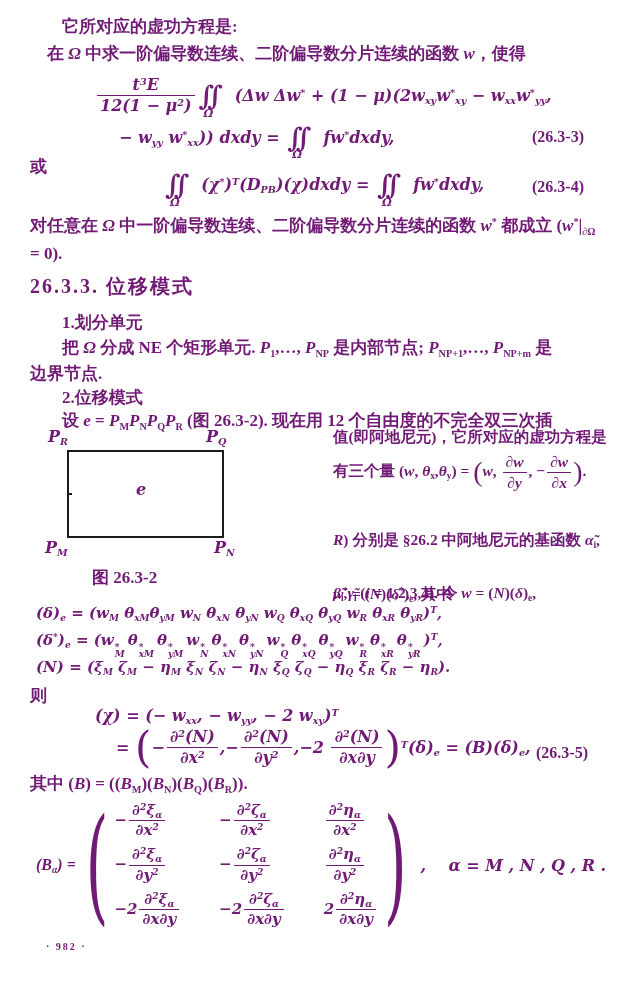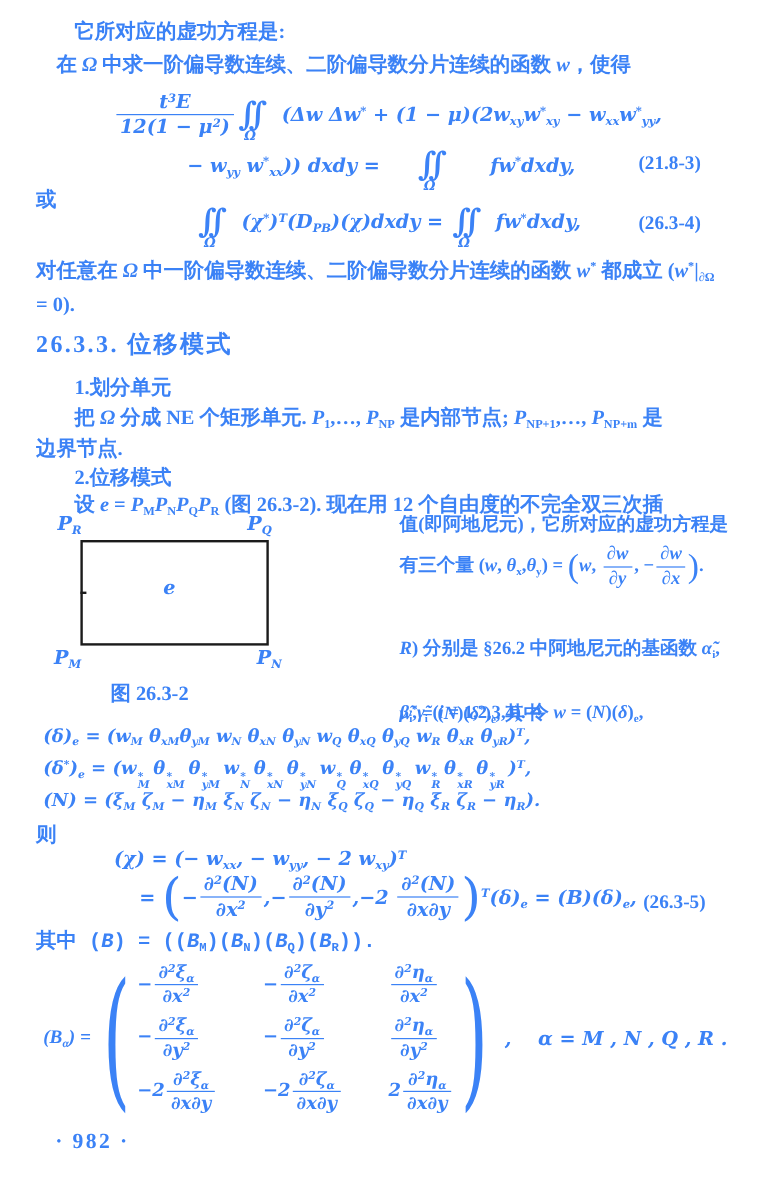--- a/index.html
+++ b/index.html
@@ -1,20 +1,20 @@
 <!DOCTYPE html>
 <html><head>
 <meta charset="utf-8">
 <style>
   html,body{margin:0;padding:0;background:#ffffff;}
   .page{
     position:relative;
     width:640px;height:988px;
     background:#ffffff;
-    color:#3b82f6;
+    color:#701a75;
     font-family:"Liberation Serif","DejaVu Serif",serif;
     overflow:hidden;
   }
   .abs{position:absolute;}
   .zh{font-size:17px;font-weight:600;white-space:nowrap;}
   .zh-sm{font-size:15.5px;font-weight:600;white-space:nowrap;}
   .math{font-size:16px;font-weight:600;font-style:italic;font-family:"DejaVu Serif","Liberation Serif",serif;white-space:nowrap;}
   .math-sm{font-size:15px;font-weight:600;font-style:italic;font-family:"DejaVu Serif","Liberation Serif",serif;white-space:nowrap;}
   .heading{font-size:20px;font-weight:700;letter-spacing:2px;white-space:nowrap;}
   .subtitle{font-size:17px;font-weight:700;white-space:nowrap;}
@@ -34,43 +34,43 @@
   .tp{font-size:28px;font-weight:400;font-style:normal;vertical-align:-5px;line-height:0;}
   .tp2{font-size:42px;font-weight:400;font-style:normal;line-height:0.8;}
   .fig-rect{border:2.5px solid #1b1b1b;}
   .tick{background:#1b1b1b;}
   .mrow-flex{display:flex;align-items:center;}
   .mparen{font-size:58px;font-weight:400;font-style:normal;line-height:1;display:inline-block;transform:scaleY(2.15);}
   .mgrid{display:grid;grid-template-columns:auto auto auto;column-gap:38px;row-gap:7px;
          align-items:center;justify-items:start;margin:0 6px;font-size:15px;}
   .mcell{white-space:nowrap;}
   .eqnum{font-style:normal;font-weight:700;font-size:16px;font-family:"Liberation Serif","DejaVu Serif",serif;}
-  .footer{font-size:18px;font-weight:700;letter-spacing:2px;}
+  .footer{font-size:10px;font-weight:700;letter-spacing:2px;}
 </style>
 </head>
 <body>
 
 <div class="page">
 
   <div class="abs zh" style="left:62px;top:15px;">它所对应的虚功方程是:</div>
   <div class="abs zh" style="left:47px;top:42px;">在 <i>Ω</i> 中求一阶偏导数连续、二阶偏导数分片连续的函数 <i>w</i>，使得</div>
 
   <div class="abs math" style="left:95px;top:76px;">
     <div class="eqrow">
         <span class="frac"><span class="num">t<sup>3</sup>E</span><span class="den">12(1 − μ<sup>2</sup>)</span></span>
         <span class="ii">∫∫<span class="lim">Ω</span></span>
         <span>(Δw Δw<sup>*</sup> + (1 − μ)(2w<sub>xy</sub>w<sup>*</sup><sub>xy</sub> − w<sub>xx</sub>w<sup>*</sup><sub>yy</sub>,</span>
       </div>
-    <div class="eqrow" style="margin-left:61px;margin-top:7px;gap:24px;">
+    <div class="eqrow" style="margin-left:24px;margin-top:7px;">
         <span>− w<sub>yy</sub> w<sup>*</sup><sub>xx</sub>)) dxdy = </span>
         <span class="ii">∫∫<span class="lim">Ω</span></span>
         <span>fw<sup>*</sup>dxdy,</span>
       </div>
   </div>
-  <div class="abs eqnum" style="right:56px;top:128px;">(21.8-3)</div>
+  <div class="abs eqnum" style="right:56px;top:128px;">(26.3-3)</div>
 
   <div class="abs zh" style="left:30px;top:155px;">或</div>
 
   <div class="abs math eqrow" style="left:163px;top:170px;">
       <span class="ii">∫∫<span class="lim">Ω</span></span>
       <span>(χ<sup>*</sup>)<sup>T</sup>(D<sub>PB</sub>)(χ)dxdy = </span>
       <span class="ii">∫∫<span class="lim">Ω</span></span>
       <span>fw<sup>*</sup>dxdy,</span>
     </div>
   <div class="abs eqnum" style="right:56px;top:178px;">(26.3-4)</div>
@@ -154,21 +154,21 @@
       <span class="frac"><span class="num">∂<sup>2</sup>(N)</span><span class="den">∂x<sup>2</sup></span></span>
       <span>,−</span>
       <span class="frac"><span class="num">∂<sup>2</sup>(N)</span><span class="den">∂y<sup>2</sup></span></span>
       <span>,−2 </span>
       <span class="frac"><span class="num">∂<sup>2</sup>(N)</span><span class="den">∂x∂y</span></span>
       <span class="tp2">)</span>
       <span><sup>T</sup>(δ)<sub>e</sub> = (B)(δ)<sub>e</sub>,</span>
     </div>
   <div class="abs eqnum" style="right:52px;top:744px;">(26.3-5)</div>
 
-  <div class="abs zh" style="left:30px;top:772px;font-family:Liberation Mono, monospace;">其中 (<i>B</i>) = ((<i>B</i><sub>M</sub>)(<i>B</i><sub>N</sub>)(<i>B</i><sub>Q</sub>)(<i>B</i><sub>R</sub>)).</div>
+  <div class="abs zh" style="left:30px;top:772px;">其中 (<i>B</i>) = ((<i>B</i><sub>M</sub>)(<i>B</i><sub>N</sub>)(<i>B</i><sub>Q</sub>)(<i>B</i><sub>R</sub>)).</div>
 
   <div class="abs math mrow-flex" style="left:36px;top:794px;width:584px;height:142px;">
     <span style="margin-right:10px;font-family:Liberation Serif, serif;">(B<sub>α</sub>) =</span>
     <span class="mparen">(</span>
     <div class="mgrid">
       <span class="mcell">−<span class="frac"><span class="num">∂<sup>2</sup>ξ<sub>α</sub></span><span class="den">∂x<sup>2</sup></span></span></span>
       <span class="mcell">−<span class="frac"><span class="num">∂<sup>2</sup>ζ<sub>α</sub></span><span class="den">∂x<sup>2</sup></span></span></span>
       <span class="mcell"><span class="frac"><span class="num">∂<sup>2</sup>η<sub>α</sub></span><span class="den">∂x<sup>2</sup></span></span></span>
       <span class="mcell">−<span class="frac"><span class="num">∂<sup>2</sup>ξ<sub>α</sub></span><span class="den">∂y<sup>2</sup></span></span></span>
       <span class="mcell">−<span class="frac"><span class="num">∂<sup>2</sup>ζ<sub>α</sub></span><span class="den">∂y<sup>2</sup></span></span></span>

